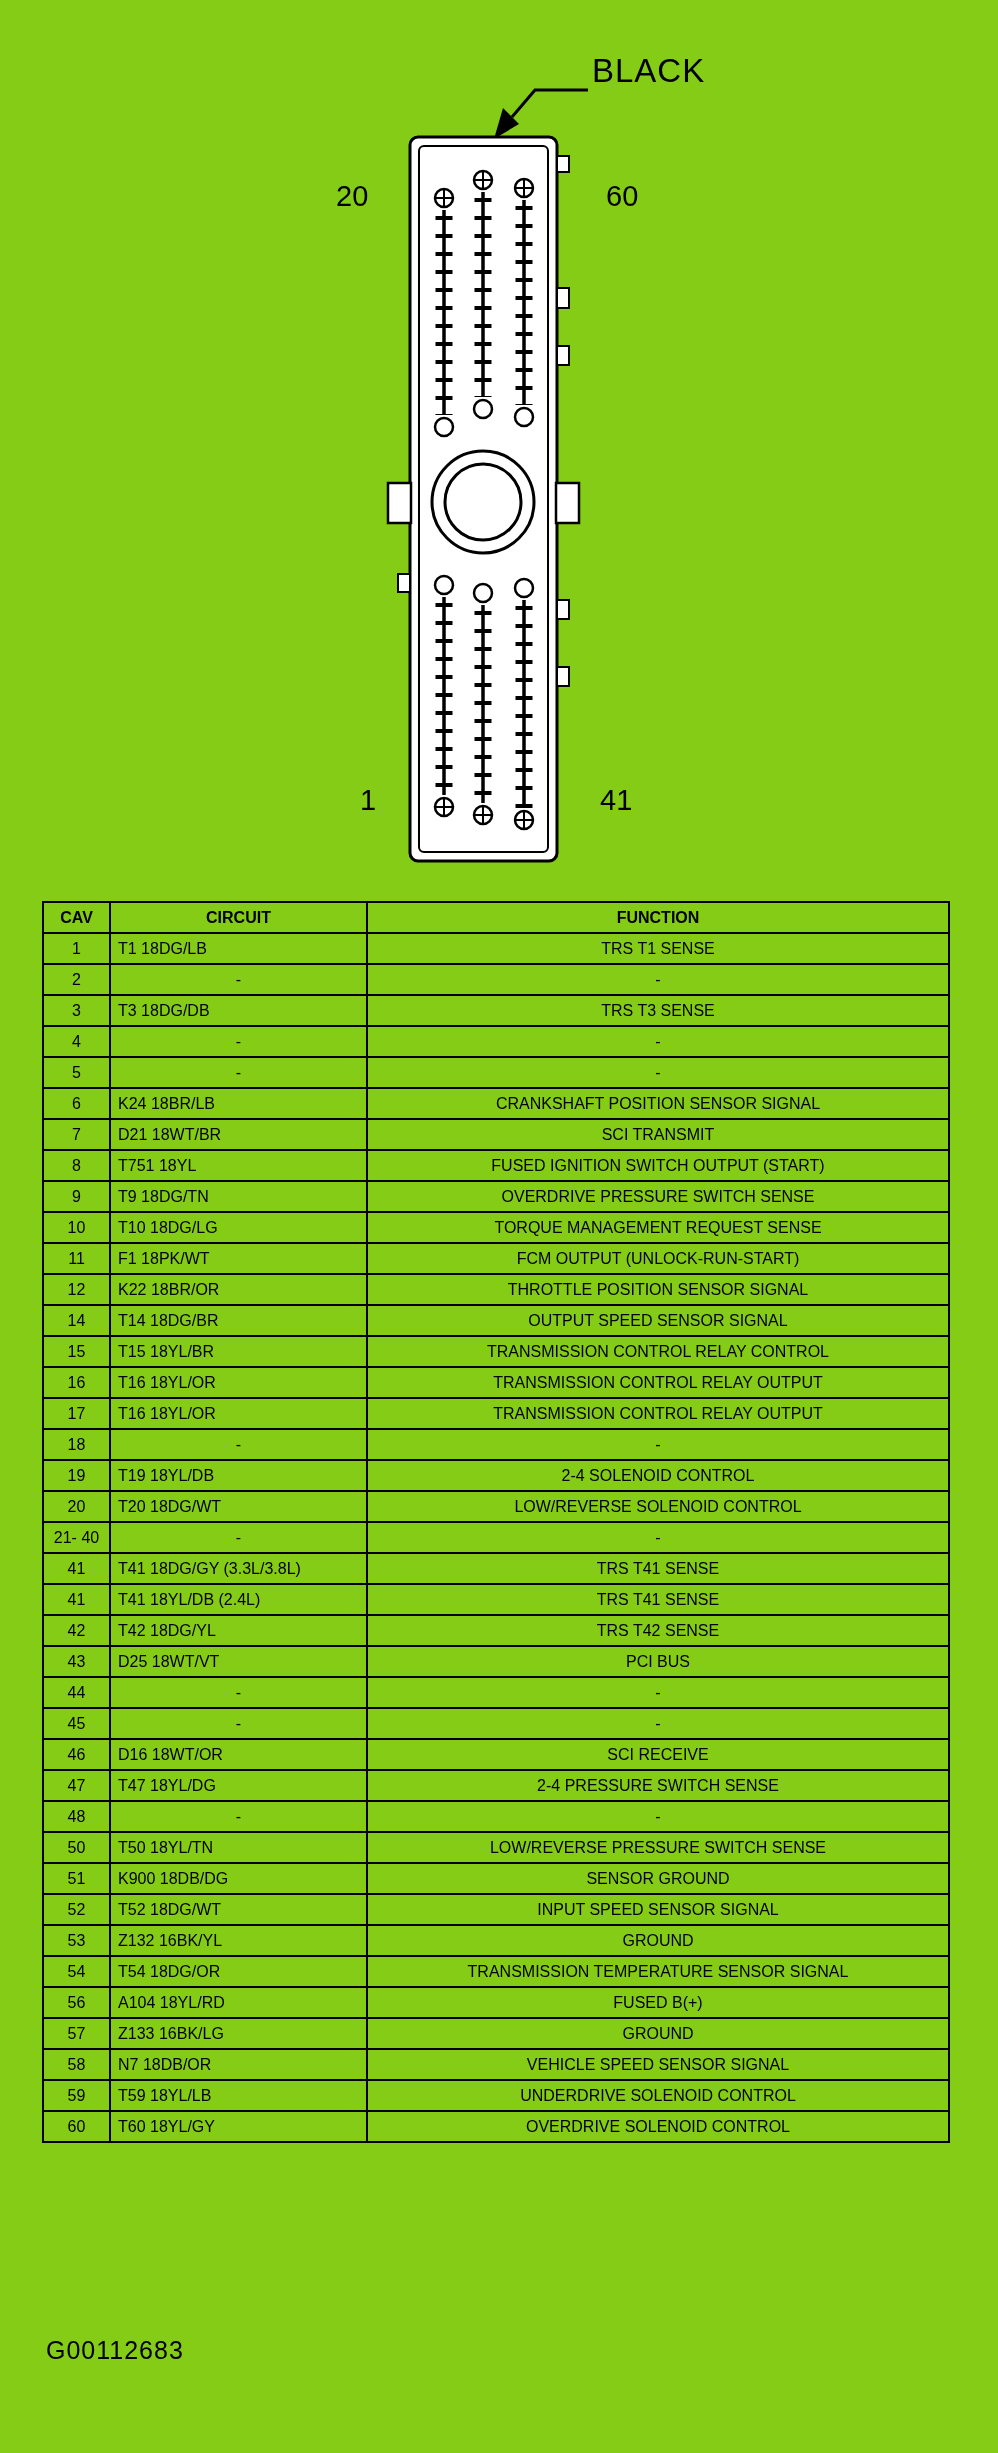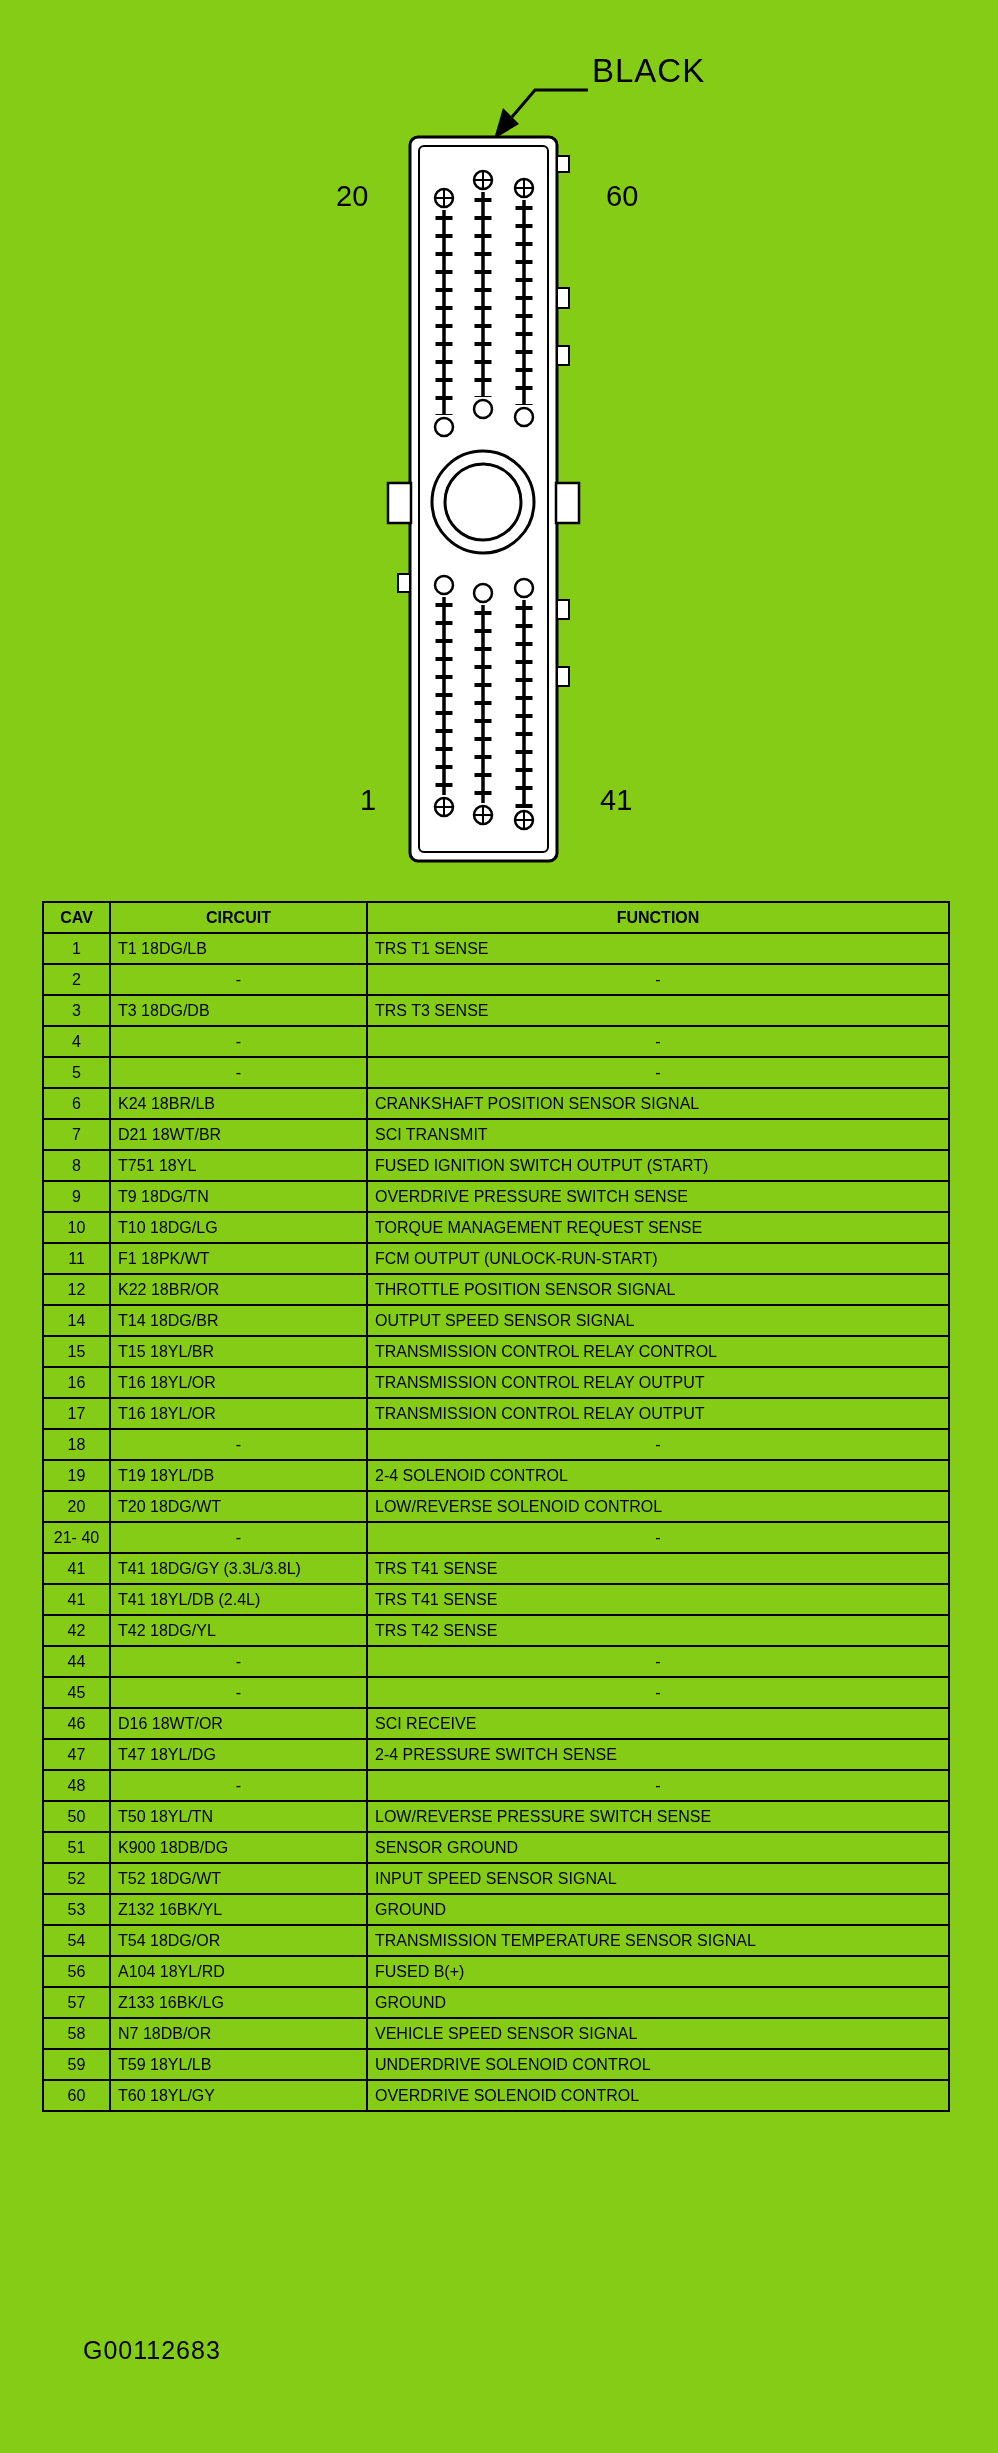--- a/index.html
+++ b/index.html
@@ -64,29 +64,28 @@
     padding: 0 7px;
     white-space: nowrap;
     overflow: hidden;
   }
   .pin-table th {
     font-weight: 700;
     text-align: center;
   }
   .pin-table td.col-cav { text-align: center; padding: 0 2px; }
   .pin-table td.col-circuit { text-align: left; border-radius: 15px; }
-  .pin-table td.col-function { text-align: left; }
+  .pin-table td.col-function { text-align: center; }
   .pin-table td.dash { text-align: center; }
 
   .figure-id {
     position: absolute;
     left: 46px; top: 2336px;
     font-size: 25px;
     letter-spacing: 1px;
-    margin-left: 37px;
   }
 </style>
 </head>
 <body>
 
 <div class="page">
 
   <div class="figure-area">
 
     <div class="black-label">BLACK</div>
@@ -298,20 +297,25 @@
           <td class="col-cav">41</td>
           <td class="col-circuit">T41 18YL/DB (2.4L)</td>
           <td class="col-function">TRS T41 SENSE</td>
         </tr>
         <tr>
           <td class="col-cav">42</td>
           <td class="col-circuit">T42 18DG/YL</td>
           <td class="col-function">TRS T42 SENSE</td>
         </tr>
         <tr>
+          <td class="col-cav">43</td>
+          <td class="col-circuit">D25 18WT/VT</td>
+          <td class="col-function">PCI BUS</td>
+        </tr>
+        <tr>
           <td class="col-cav">44</td>
           <td class="col-circuit dash">-</td>
           <td class="col-function dash">-</td>
         </tr>
         <tr>
           <td class="col-cav">45</td>
           <td class="col-circuit dash">-</td>
           <td class="col-function dash">-</td>
         </tr>
         <tr>

